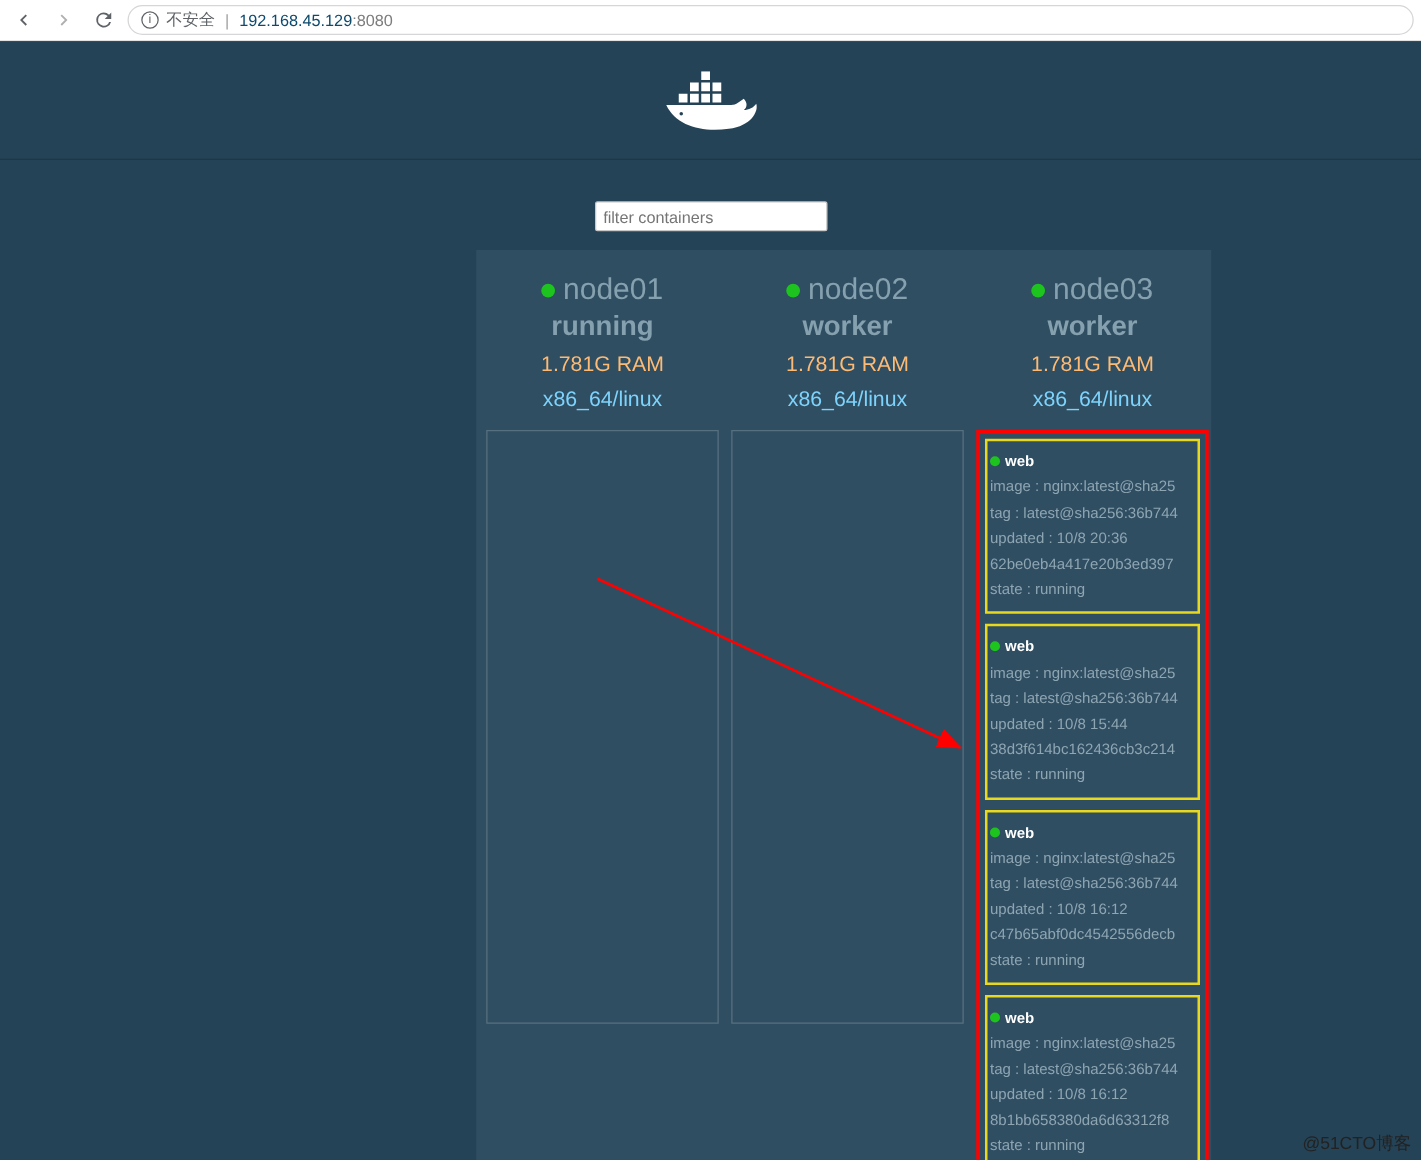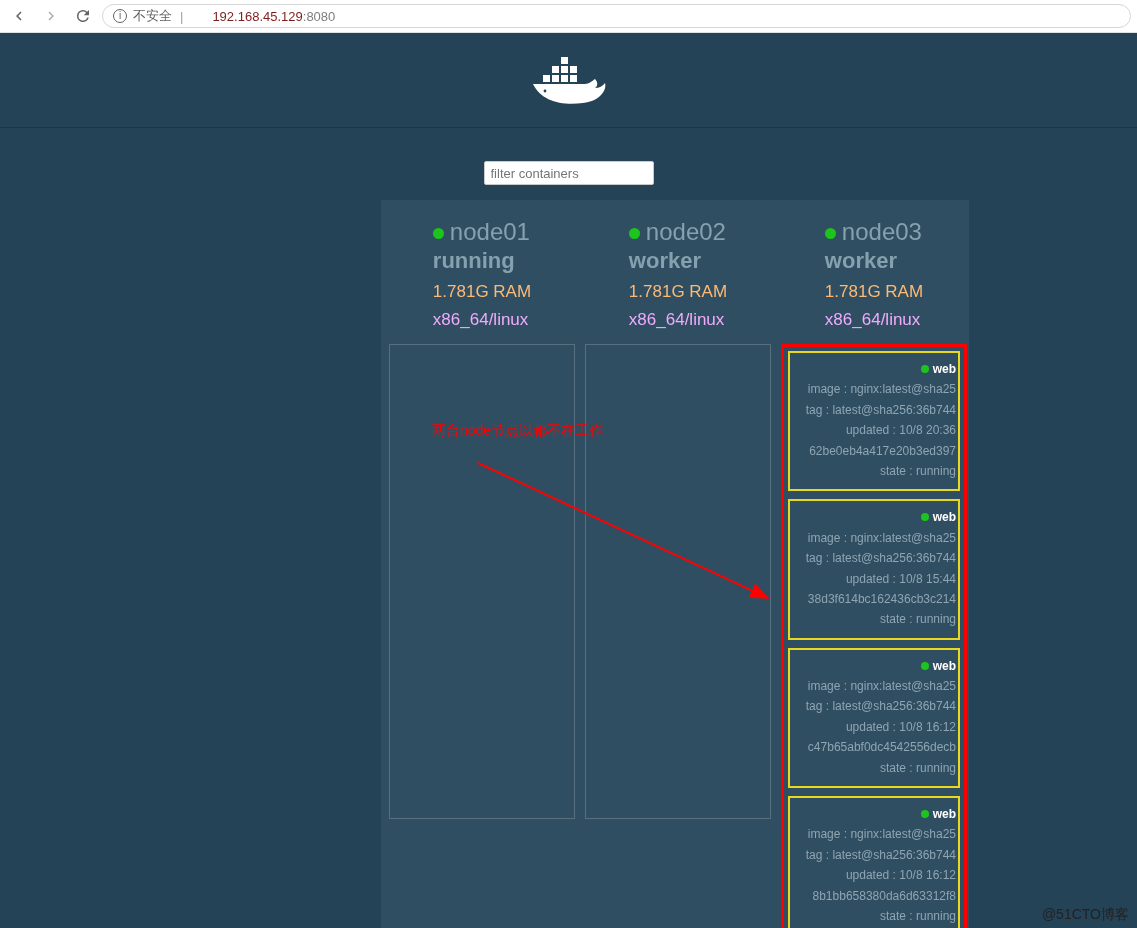--- a/index.html
+++ b/index.html
@@ -40,21 +40,21 @@
       font-size: 13px;
       color: #5f6368;
       gap: 6px;
     }
     .addr-info-icon {
       width: 14px; height: 14px; border: 1.3px solid #5f6368; border-radius: 50%;
       display: flex; align-items: center; justify-content: center;
       font-size: 10px; line-height: 1; color: #5f6368;
     }
     .addr-sep { color: #a0a0a0; margin: 0 2px; }
-    .addr-host { color: #7f1d1d; margin-left: 21px; }
+    .addr-host { color: #0c4a6e; }
     .addr-port { color: #7d7d7d; }
     
     .page {
       position: absolute;
       left: 0; right: 0; top: 33px; bottom: 0;
       background: #254356;
     }
     .hero {
       background: #254356;
       text-align: center;
@@ -64,21 +64,21 @@
       position: relative;
     }
     .whale { color: #fff; display: inline-block; }
     .filter-row {
       position: absolute;
       left: 0; right: 0;
       top: 128px;
       text-align: center;
     }
     .filter-row input {
-      width: 170px;
+      width: 186px;
       height: 24px;
       border: 1px solid #c8c8c8;
       border-radius: 2px;
       padding: 2px 6px;
       font-size: 13px;
       background: #fff;
       color: #555;
     }
     .cluster {
       position: absolute;
@@ -91,28 +91,28 @@
       padding: 8px 8px 8px 8px;
     }
     .node-col {
       width: 186px;
       display: flex;
       flex-direction: column;
       align-items: center;
       position: relative;
     }
     .node-header {
-      text-align: left;
+      text-align: center;
       padding: 10px 0 6px 0;
       color: #8ea5b2;
     }
     .node-title { font-size: 24px; font-weight: 400; color: #85a0ae; }
     .node-role { font-size: 22px; font-weight: 700; color: #85a0ae; margin-top: 2px;}
     .node-sub { font-size: 17px; color: #fdba74; margin-top: 8px; }
-    .node-sub2 { font-size: 17px; color: #f0abfc; margin-top: 8px; }
+    .node-sub2 { font-size: 17px; color: #7dd3fc; margin-top: 8px; }
     .dot {
       width: 11px; height: 11px; border-radius: 50%;
       background: #1ec41e; display: inline-block; margin-right: 6px; vertical-align: 1px;
     }
     .dot.sm { width: 8px; height: 8px; margin-right: 4px; vertical-align: 0;}
     .tasks {
       border: 1px solid #56707f;
       width: 186px;
       min-height: 475px;
       margin-top: 8px;
@@ -120,21 +120,21 @@
       display: flex;
       flex-direction: column;
       gap: 8px;
     }
     .tasks.highlight {
       border: 3px solid #ff0000;
     }
     .card {
       border: 2px solid #e8d81e;
       padding: 6px 2px 8px 2px;
-      text-align: right;
+      text-align: left;
       color: #8ea5b2;
       font-size: 12px;
       line-height: 1.7;
       overflow: hidden;
     }
     .card .title { color: #fff; font-weight: 700; font-size: 12px; }
     .annot {
       position: absolute;
       font-size: 14px;
       color: #ff0000;
@@ -272,21 +272,20 @@
             <div>tag : latest@sha256:36b744</div>
             <div>updated : 10/8 16:12</div>
             <div>8b1bb658380da6d63312f8</div>
             <div>state : running</div>
           </div>
         </div>
       </div>
     </div>
 
   <div class="annot" style="left:432px; top:386px;">
-    <div>两台node节点以都不在工作</div>
   </div>
 
   <svg class="arrow-layer" width="1137" height="928">
     <defs>
       <marker id="arrowhead" markerWidth="10" markerHeight="8" refX="9" refY="4" orient="auto">
         <polygon points="0 0, 10 4, 0 8" fill="#ff0000"></polygon>
       </marker>
     </defs>
     <line x1="478" y1="430" x2="768" y2="565" stroke="#ff0000" stroke-width="2" marker-end="url(#arrowhead)"></line>
   </svg>

